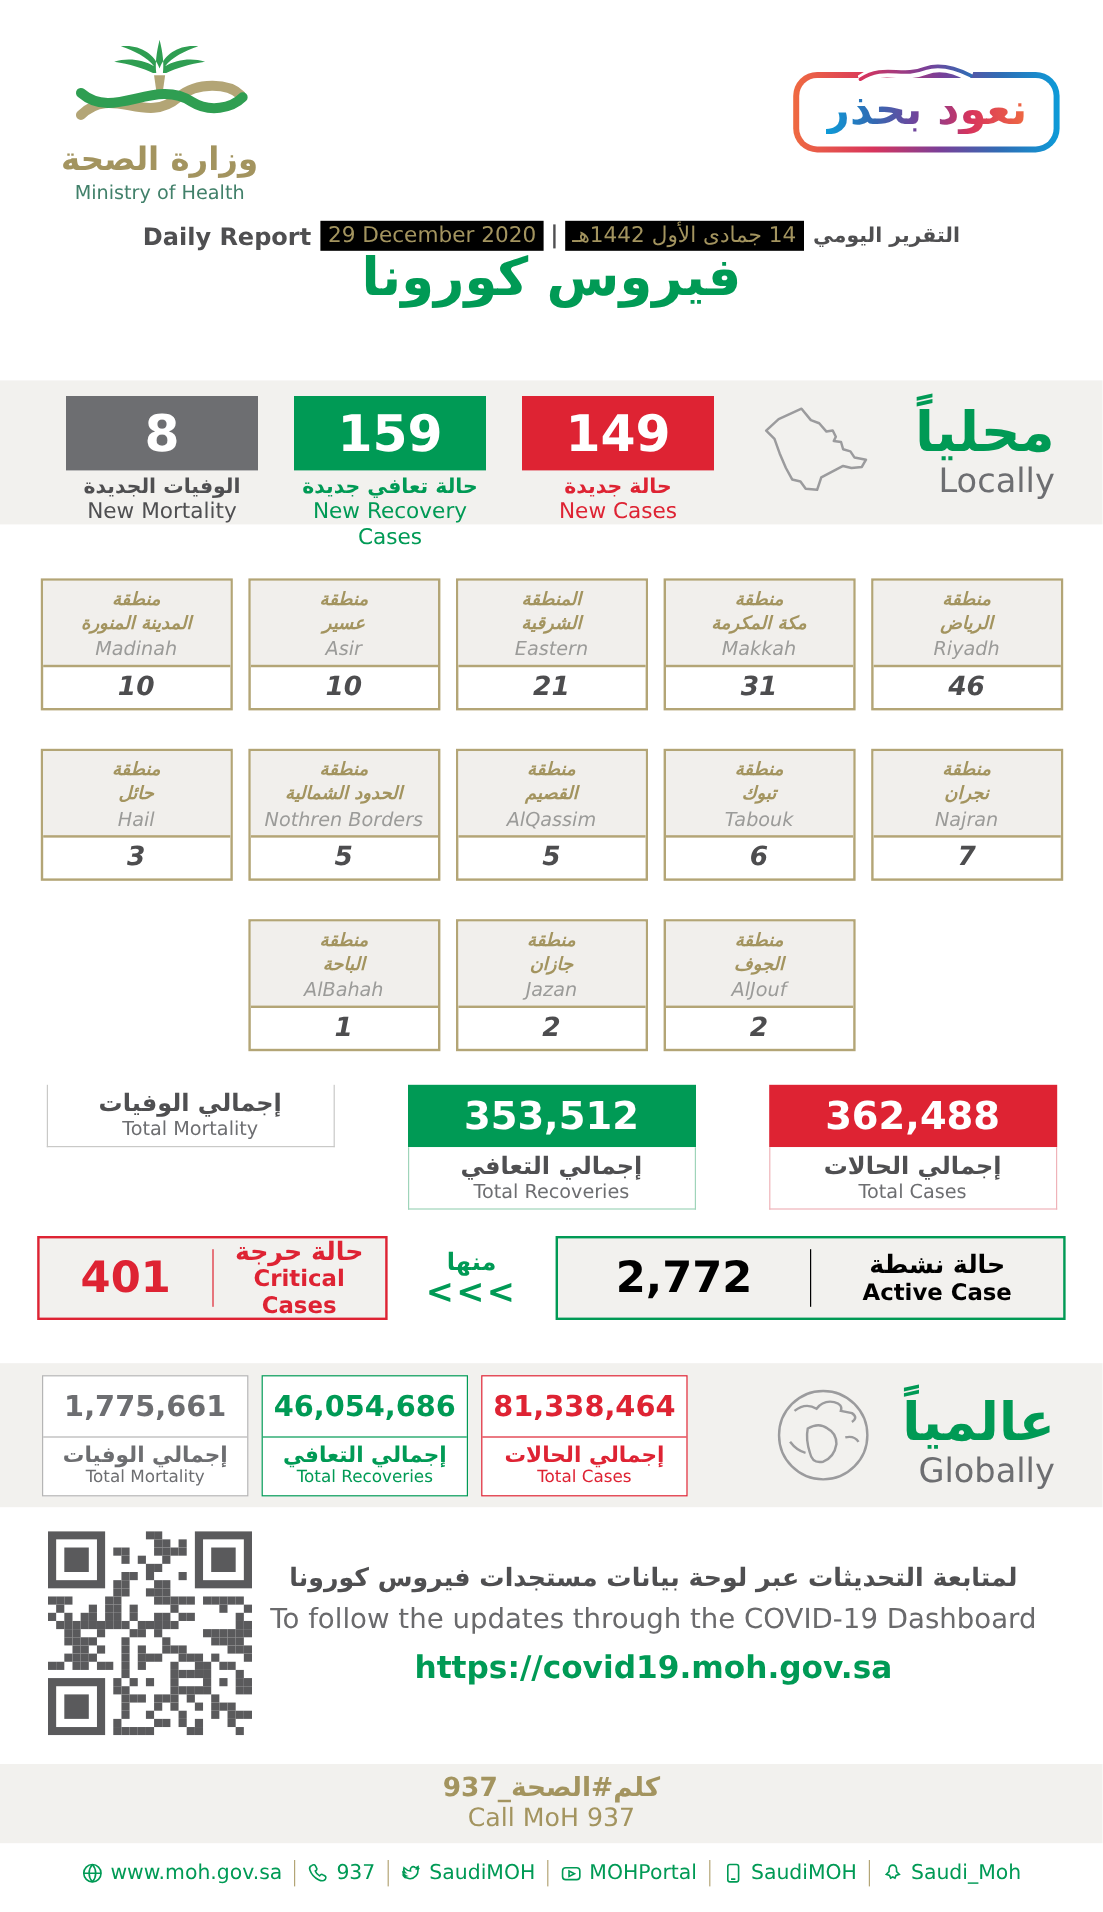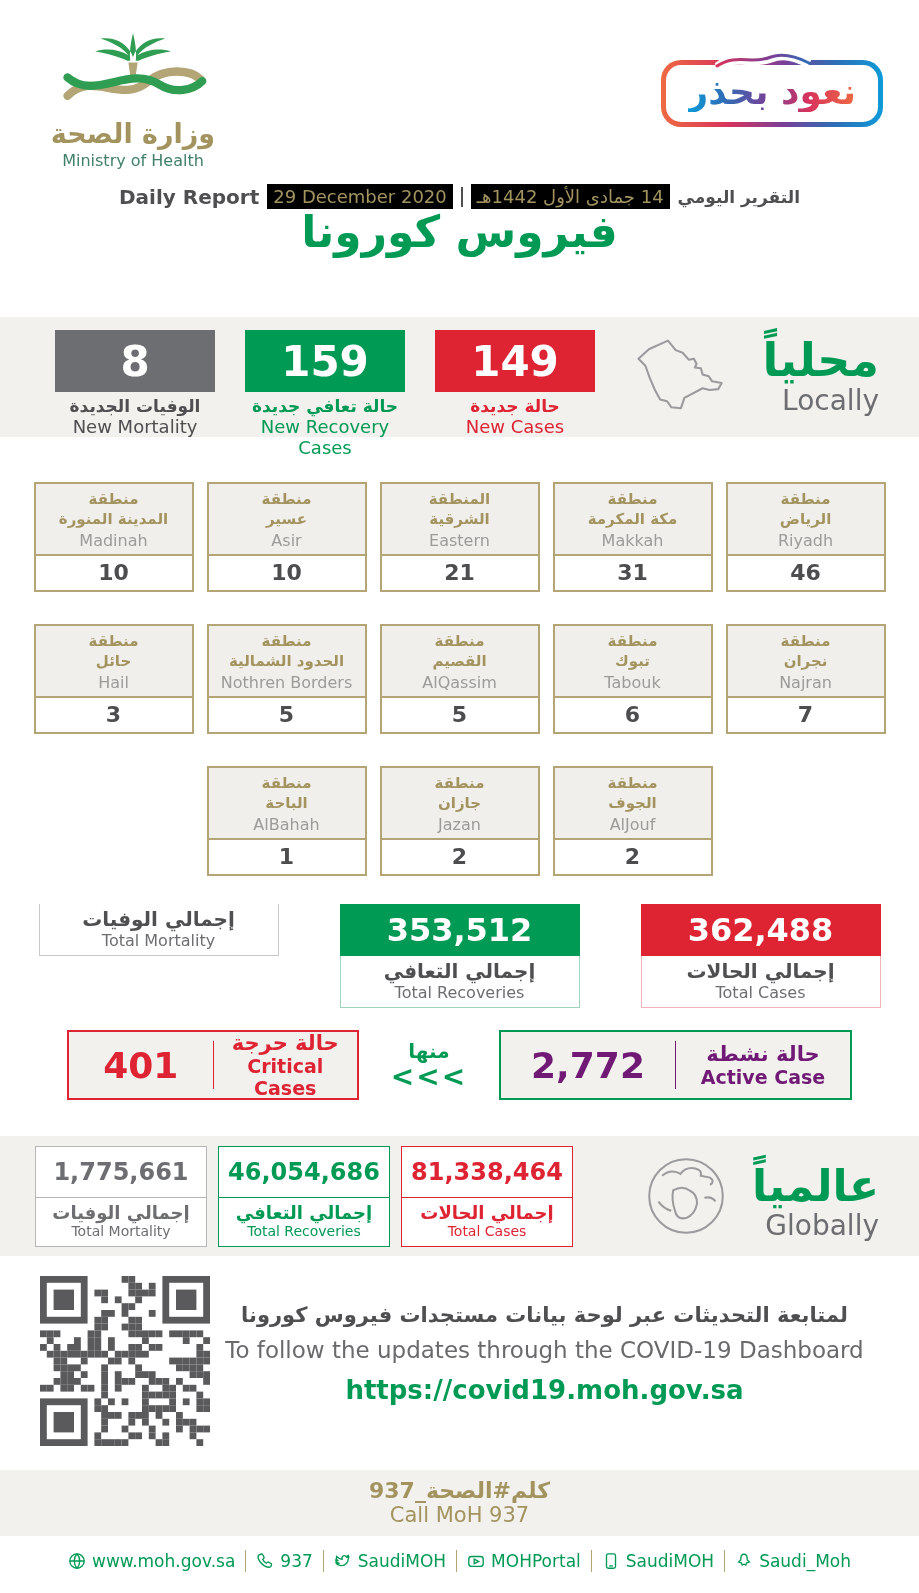--- a/index.html
+++ b/index.html
@@ -40,21 +40,21 @@
   .stat-lbl-en { font-size:18px; }
   .stat-group.gray .stat-lbl-ar, .stat-group.gray .stat-lbl-en { color:#4f4f51; }
   .stat-group.green .stat-lbl-ar, .stat-group.green .stat-lbl-en { color:#009a55; }
   .stat-group.red .stat-lbl-ar, .stat-group.red .stat-lbl-en { color:#de2333; }
   .locally-right { margin-left:auto; display:flex; align-items:center; gap:24px; padding-top:6px; }
   .locally-txt { text-align:right; }
   .locally-ar { font-size:46px; font-weight:bold; color:#009a55; direction:rtl; line-height:1.05; }
   .locally-en { font-size:28px; color:#6d6e71; }
 
   
-  .regions { margin-top:45px; }
+  .regions { margin-top:45px;font-style:italic; }
   .region-row { display:flex; justify-content:center; gap:13px; }
   .region-row + .region-row { margin-top:32px; }
   .region-card { width:160px; border:2px solid #b3a576; background:#ffffff; }
   .rc-head { background:#f1efec; border-bottom:2px solid #b3a576; min-height:72px; padding:5px 3px 3px 3px; text-align:center; }
   .rc-ar { font-size:15px; font-weight:bold; color:#a3945f; direction:rtl; line-height:1.35; }
   .rc-en { font-size:16px; color:#9b9b99; line-height:1.2; margin-top:1px; }
   .rc-num { text-align:center; font-size:22px; font-weight:bold; color:#4d4d4f; padding:4px 0 5px 0; }
 
   
   .totals { margin-top:28px; display:flex; justify-content:center; gap:61px; }
@@ -63,21 +63,21 @@
   .total-box.gray .tb-num { background:#6d6e71; } .total-box.green .tb-num { background:#009a55; } .total-box.red .tb-num { background:#de2333; }
   .tb-lbl { border:1px solid #c9c9c7; border-top:none; text-align:center; padding:3px 0 5px 0; background:#fff; }
   .total-box.green .tb-lbl { border-color:#9fd4ba; } .total-box.red .tb-lbl { border-color:#efb3b9; }
   .tb-ar { font-size:20px; font-weight:bold; color:#4f4f51; direction:rtl; }
   .tb-en { font-size:16px; color:#6d6e71; }
 
   
   .crit-row { margin-top:22px; display:flex; align-items:center; justify-content:center; gap:22px; }
   .pill-box { height:70px; background:#f2f1ee; display:flex; align-items:center; }
   .crit-box { width:292px; border:2px solid #de2333; color:#de2333; }
-  .active-box { width:353px; border:2px solid #009a55; color:#701a75; }
+  .active-box { width:425px; border:2px solid #009a55; color:#000000; }
   .pill-num { flex:1; text-align:center; font-size:36px; font-weight:bold; }
   .pill-div { width:1px; height:48px; background:currentColor; }
   .pill-lbls { flex:1; text-align:center; }
   .pill-ar { font-size:21px; font-weight:bold; direction:rtl; }
   .pill-en { font-size:19px; font-weight:bold; }
   .of-which { width:96px; text-align:center; color:#009a55; }
   .ow-ar { font-size:20px; font-weight:bold; direction:rtl; }
   .ow-arrows { font-size:28px; font-weight:bold; letter-spacing:2px; line-height:1; }
 
   

